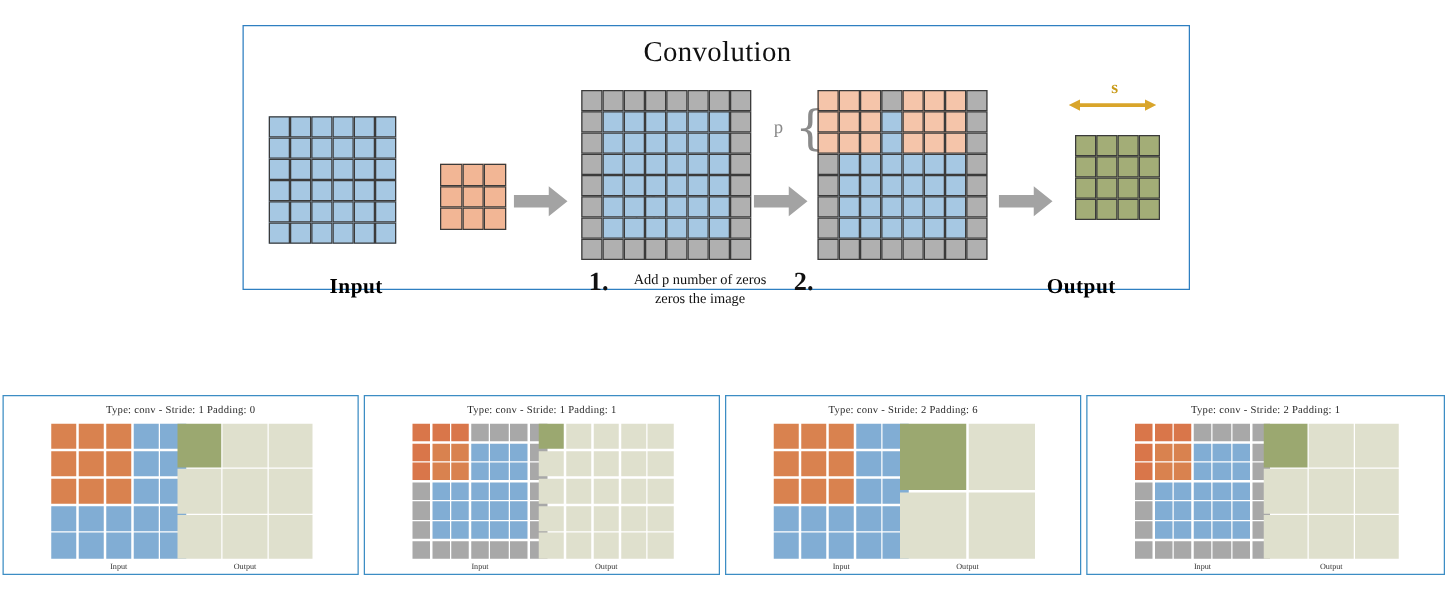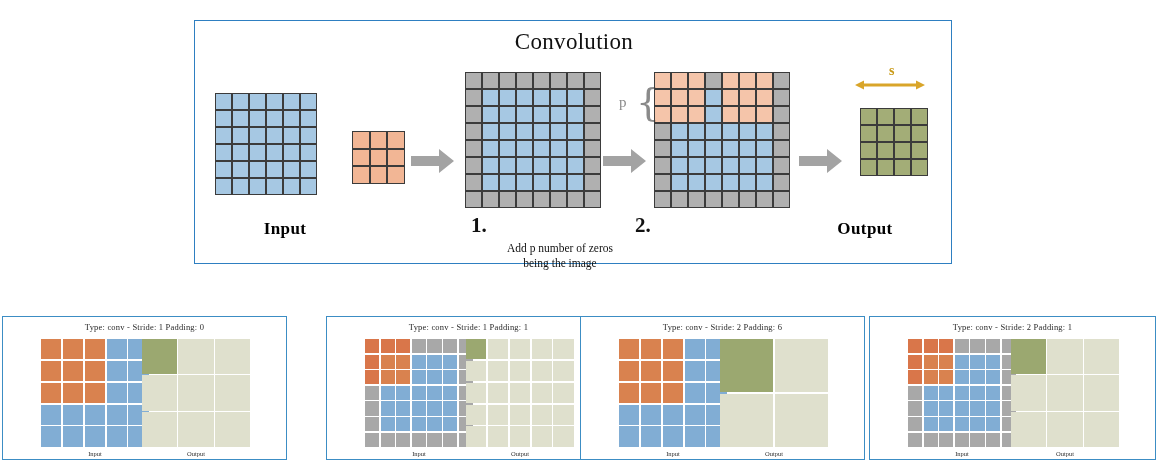--- a/index.html
+++ b/index.html
@@ -1,20 +1,20 @@
 <!DOCTYPE html>
 <html><head>
 <meta charset="utf-8">
 <style>
   html,body{margin:0;padding:0;background:#ffffff;}
   body{width:1158px;height:473px;position:relative;overflow:hidden;
        font-family:"Liberation Serif", serif;}
 
   
-  #conv-panel{position:absolute;left:194px;top:20px;width:758px;height:244px;
+  #conv-panel{position:absolute;left:194px;top:20px;width:758px;height:212px;
      border:1.5px solid #2e7fc1;background:#ffffff;box-sizing:border-box;}
 
   #conv-title{position:absolute;left:0;top:8px;width:758px;text-align:center;
      font-size:23px;color:#111;letter-spacing:.3px;}
 
   .stage-label{position:absolute;font-size:17px;font-weight:bold;color:#000;
      text-align:center;letter-spacing:.4px;}
 
   
   .grid{position:absolute;display:grid;box-sizing:border-box;}
@@ -200,23 +200,23 @@
       <div class="cell c-gray"></div>
       <div class="cell c-gray"></div>
       <div class="cell c-gray"></div>
       <div class="cell c-gray"></div>
       <div class="cell c-gray"></div>
       <div class="cell c-gray"></div>
       <div class="cell c-gray"></div>
     </div>
 
   <div class="num" style="left:276px;top:192px;">1.</div>
-  <div class="cap" style="left:290px;top:196px;width:150px;margin-top:24px;">
+  <div class="cap" style="left:290px;top:196px;width:150px;">
     <span>Add p number of zeros</span><br>
-    <span>being the image</span>
+    <span>zeros the image</span>
   </div>
 
   <div class="arrow" style="left:408px;top:127px;">
     <svg width="44" height="26" viewBox="0 0 44 26">
         <path d="M0 8 L28 8 L28 1 L43 13 L28 25 L28 18 L0 18 Z" fill="#a3a3a3"></path>
       </svg>
   </div>
 
   <div id="s-label">s</div>
   <div id="s-arrow">
@@ -358,21 +358,21 @@
         <div class="fcell f-out"></div>
         <div class="fcell f-out"></div>
         <div class="fcell f-out"></div>
         <div class="fcell f-out"></div>
         <div class="fcell f-out"></div>
         <div class="fcell f-out"></div>
         <div class="fcell f-out"></div>
       </div>
       <div class="sub-caption" style="left: 139px; top: 133px; width: 108px;">Output</div>
     </div>
-    <div class="sub-panel" style="left: 291px; width: 285px; margin-left: 35px;">
+    <div class="sub-panel" style="left: 291px; width: 285px;">
       <div class="sub-title">Type: conv  -   Stride: 1  Padding: 1</div>
       <div class="fgrid" style="left: 38px; top: 22px; grid-template-columns: repeat(7, 14.2286px); grid-template-rows: repeat(7, 14.2286px);">
         <div class="fcell f-orange"></div>
         <div class="fcell f-orange"></div>
         <div class="fcell f-orange"></div>
         <div class="fcell f-gray"></div>
         <div class="fcell f-gray"></div>
         <div class="fcell f-gray"></div>
         <div class="fcell f-gray"></div>
         <div class="fcell f-orange"></div>

